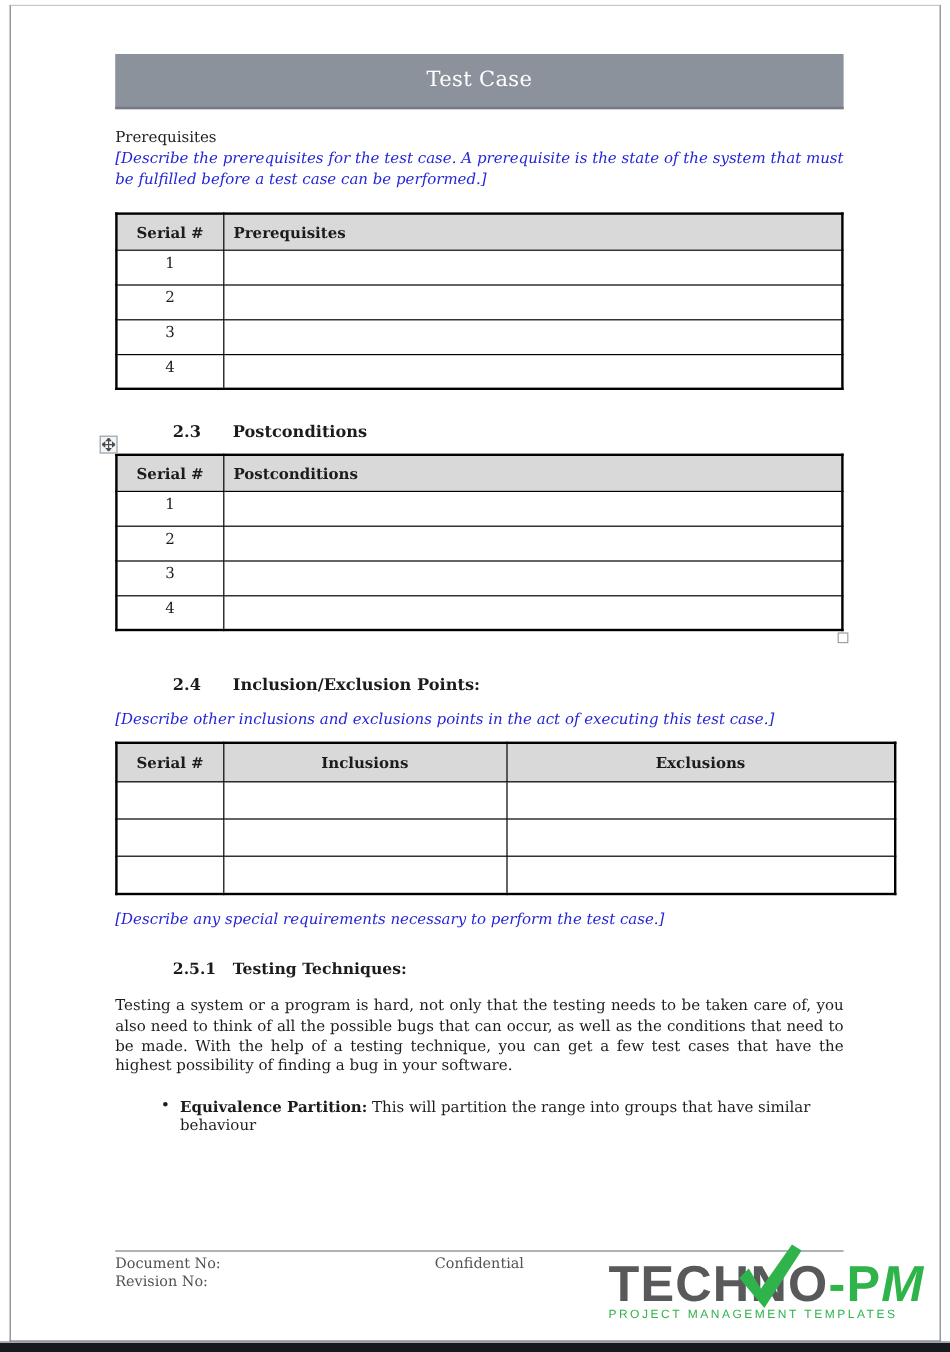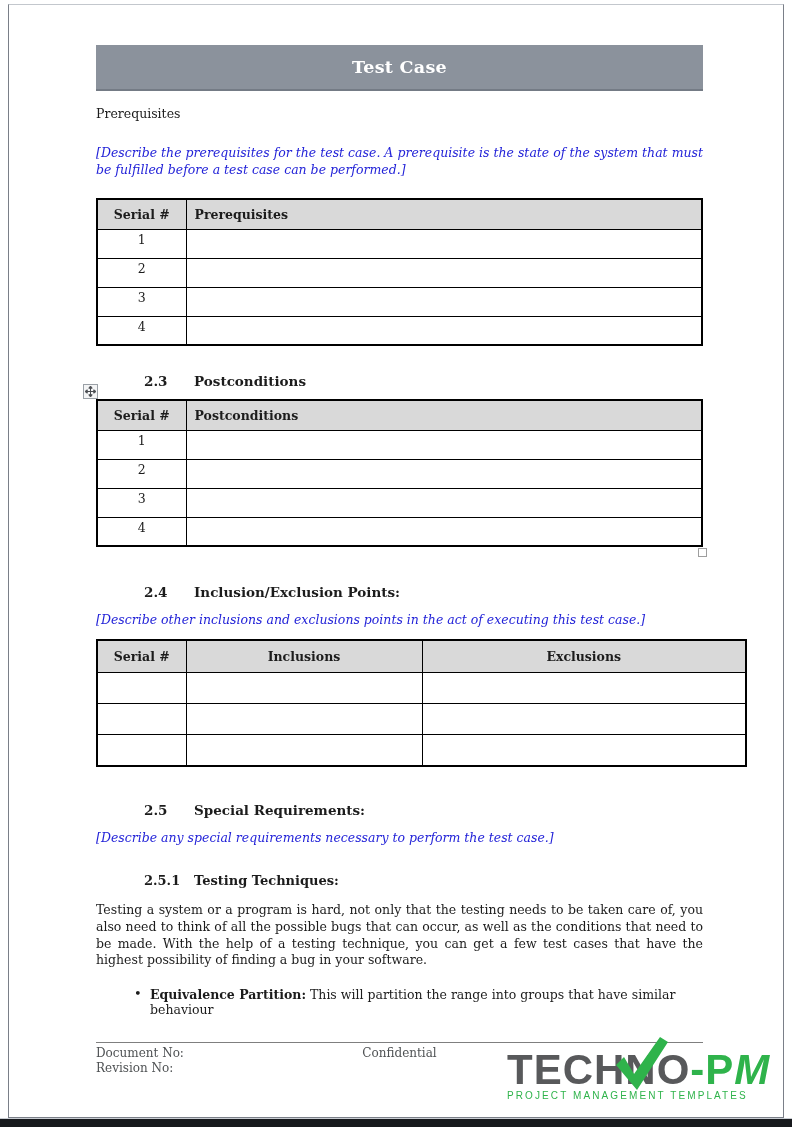--- a/index.html
+++ b/index.html
@@ -16,25 +16,25 @@
   body{width:792px;height:1127px;position:relative;overflow:hidden;
        font-family:"DejaVu Serif","Liberation Serif",serif;color:var(--ink);}
   .page-frame{position:absolute;left:8px;top:4px;width:776px;height:1114px;
        border:1px solid #7a7f88;border-top-color:#c3c7cd;background:#fff;}
   .bottom-strip{position:absolute;left:0;bottom:0;width:792px;height:9px;
        background:#17191c;border-top:1px solid #c8ccd2;}
   .content{position:absolute;left:96px;top:45px;width:607px;}
 
   .title-banner{height:46px;background:var(--title-bar-bg);
        border-bottom:2px solid #747b85;display:flex;align-items:center;justify-content:center;}
-  .title-banner span{color:#fff;font-weight:bold;font-size:17.5px;letter-spacing:.3px;}
+  .title-banner span{color:#fff;font-weight:normal;font-size:17.5px;letter-spacing:.3px;}
 
   .plain-heading{margin-top:15px;font-size:12.5px;}
 
-  .note{margin-top:24px;font-size:12.5px;font-style:italic;color:var(--accent-blue);
+  .note{margin-top:3px;font-size:12.5px;font-style:italic;color:var(--accent-blue);
         text-align:justify;line-height:1.32;}
 
   table{border-collapse:collapse;width:607px;table-layout:fixed;}
   table,th,td{border:1px solid #000;}
   table{border-width:2px;}
   th{background:var(--table-header-bg);font-size:12.5px;font-weight:bold;
      height:30px;padding:2px 8px;text-align:center;vertical-align:middle;}
   td{height:29px;padding:2px 8px;font-size:12.5px;vertical-align:top;}
   .col-serial{width:89px;}
   .t2col .col-main{width:auto;}
@@ -200,24 +200,20 @@
           </tr>
           <tr>
             <td class="serial-cell"></td>
             <td></td>
             <td></td>
           </tr>
         </tbody>
       </table>
   </div>
 
-  <div class="section-heading gap-xl">
-    <span class="num">2.5</span>
-    <span>Special Requirements:</span>
-  </div>
 
   <p class="note mt12">[Describe any special requirements necessary to perform the test case.]</p>
 
   <div class="section-heading sub mt12">
     <span class="num">2.5.1</span>
     <span>Testing Techniques:</span>
   </div>
 
   <p class="body-para">Testing a system or a program is hard, not only that the testing needs to be taken care of, you also need to think of all the possible bugs that can occur, as well as the conditions that need to be made. With the help of a testing technique, you can get a few test cases that have the highest possibility of finding a bug in your software.</p>
 

